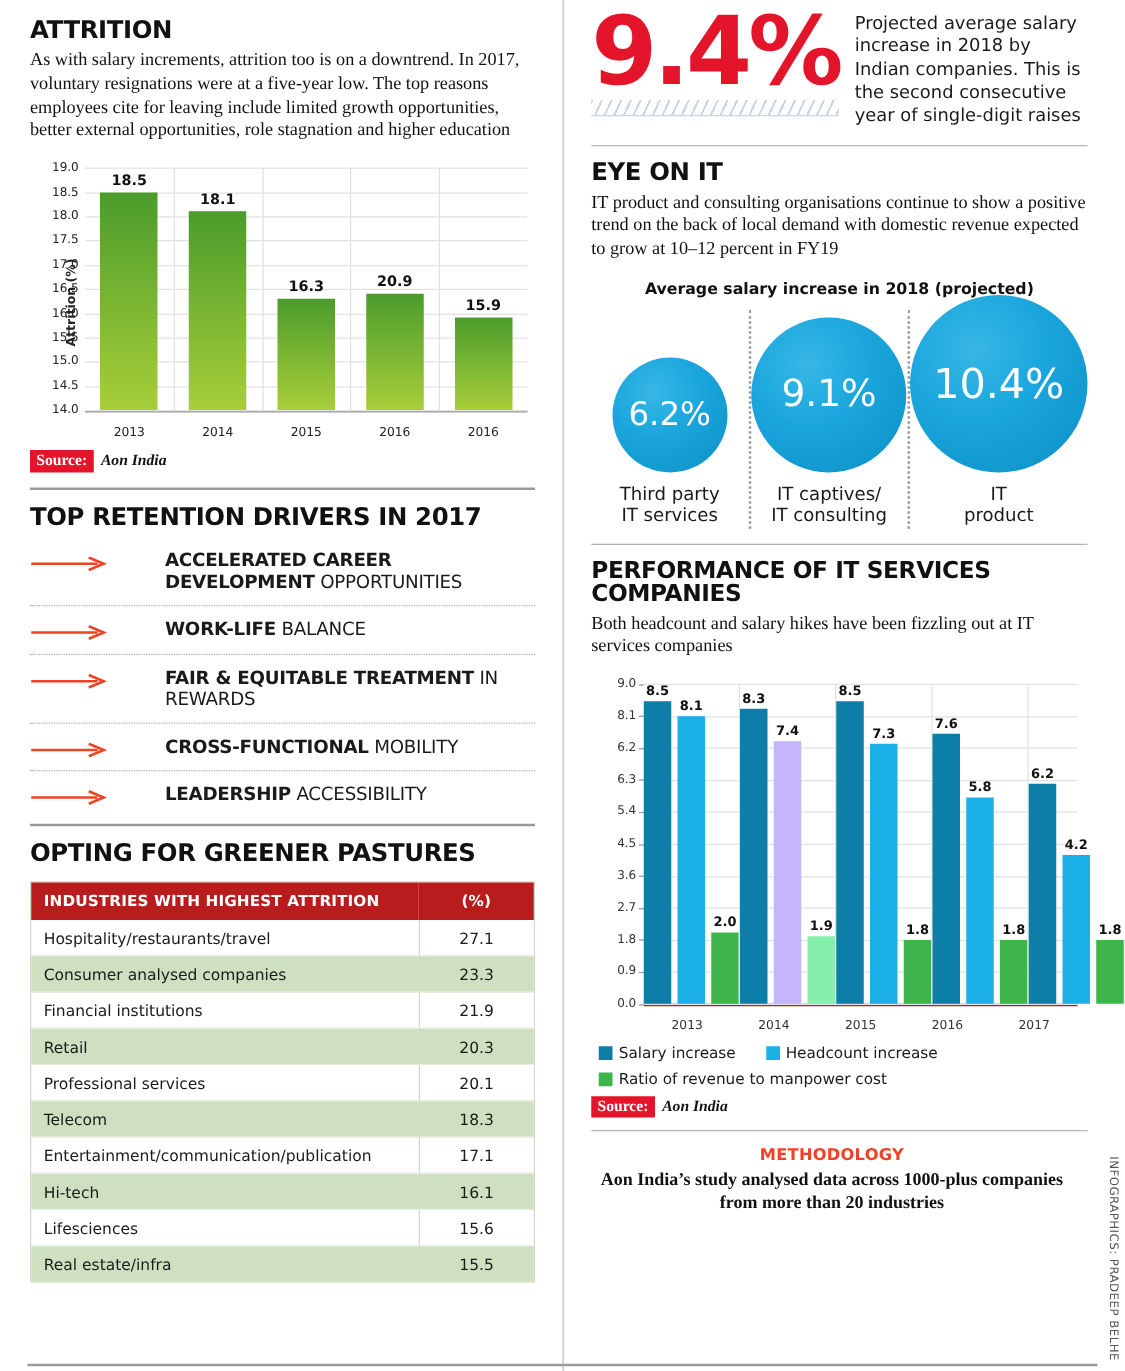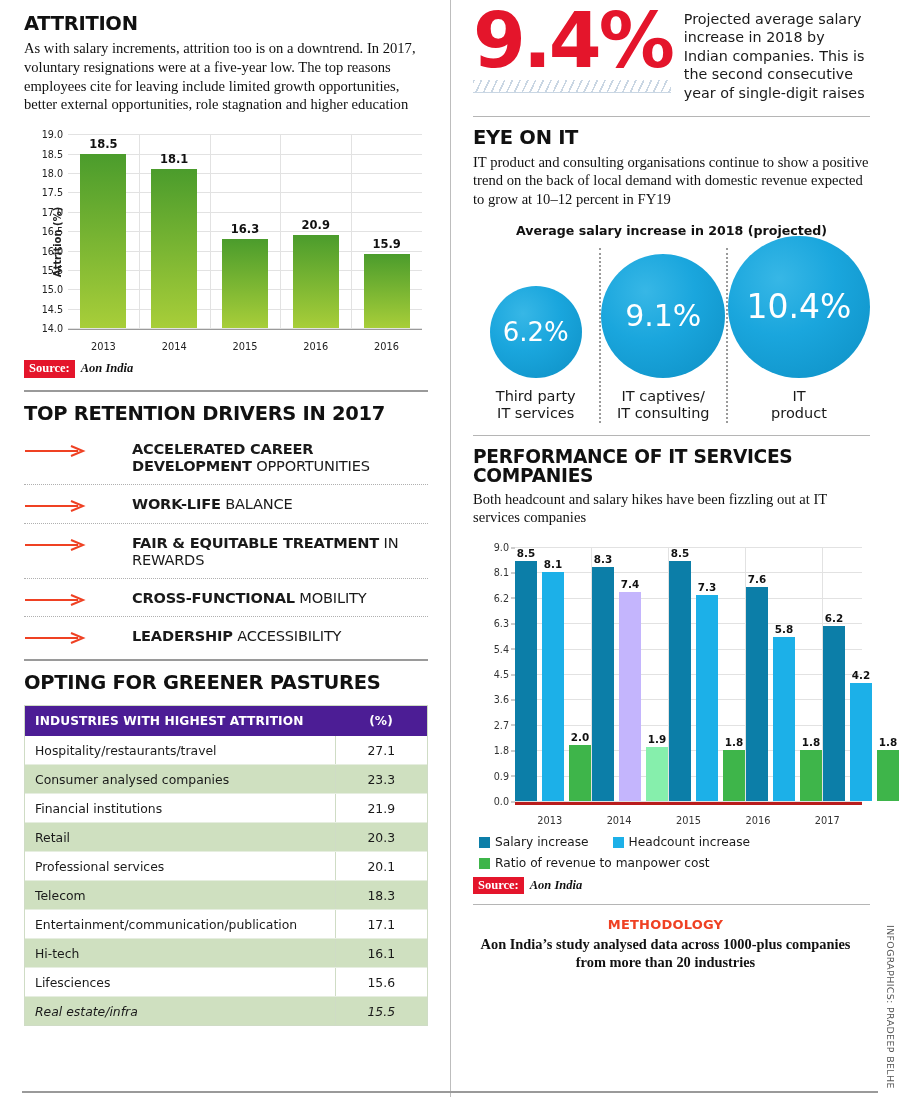--- a/index.html
+++ b/index.html
@@ -97,32 +97,32 @@
     font-family: "DejaVu Sans", sans-serif;
     font-size: 14.6px; line-height: 1.18; color: #1a1a1a; letter-spacing: -0.2px;
   }
   .driver-text b { font-weight: bold; }
   .driver-text span.light { font-weight: normal; }
 
   
   .tbl-wrap { margin-top: 12px; border: 1px solid #cfdcc5; }
   table.attr-table { width: 100%; border-collapse: collapse; }
   table.attr-table th {
-    background: #4c1d95; color: #fff; text-align: left;
+    background: #b91c1c; color: #fff; text-align: left;
     font-family: "DejaVu Sans", sans-serif; font-weight: bold;
     font-size: 12.2px; letter-spacing: 0.1px; padding: 8px 10px; margin-left: 40px;
   }
   table.attr-table th.pct { text-align: center; width: 92px; }
   table.attr-table td {
     font-family: "DejaVu Sans", sans-serif; font-size: 12.4px;
     color: #1a1a1a; padding: 6.5px 10px; border-bottom: 1px solid #e6eee0;
   }
   table.attr-table td.pct { text-align: center; border-left: 1px solid #cfdcc5; }
   table.attr-table tr.alt td { background: #cfe0c0; }
-  table.attr-table tr:last-child td { border-bottom: none; font-style: italic; }
+  table.attr-table tr:last-child td { border-bottom: none; }
 
   
   .bigstat { display: flex; gap: 12px; padding: 6px 0 0 12px; }
   .bigstat-num-wrap { flex: none; }
   .bigstat-num {
     font-family: "DejaVu Sans", sans-serif; font-weight: bold;
     font-size: 76px; line-height: 0.92; color: #e4152b; letter-spacing: -3px;
   }
   .hatch {
     height: 13px; width: 198px; margin-top: 4px;
@@ -158,21 +158,21 @@
   .bubble-cap {
     margin-top: 10px; text-align: center;
     font-family: "DejaVu Sans", sans-serif; font-size: 14.5px;
     line-height: 1.2; color: #1a1a1a;
   }
 
   
   .perf-chart { position: relative; height: 290px; margin-top: 14px; }
   .perf-plot {
     position: absolute; left: 42px; right: 8px; top: 6px; bottom: 26px;
-    border-bottom: 4px solid #b91c1c;
+    border-bottom: 2px solid #b91c1c;
   }
   .perf-tick {
     position: absolute; right: 100%; margin-right: 6px; transform: translateY(-50%);
     font-family: "DejaVu Sans", sans-serif; font-size: 9.6px; color: #333;
     white-space: nowrap;
   }
   .perf-tick::after {
     content: ""; position: absolute; left: 100%; top: 50%;
     margin-left: 2px; width: 4px; height: 1px; background: #9a9a9a;
   }

